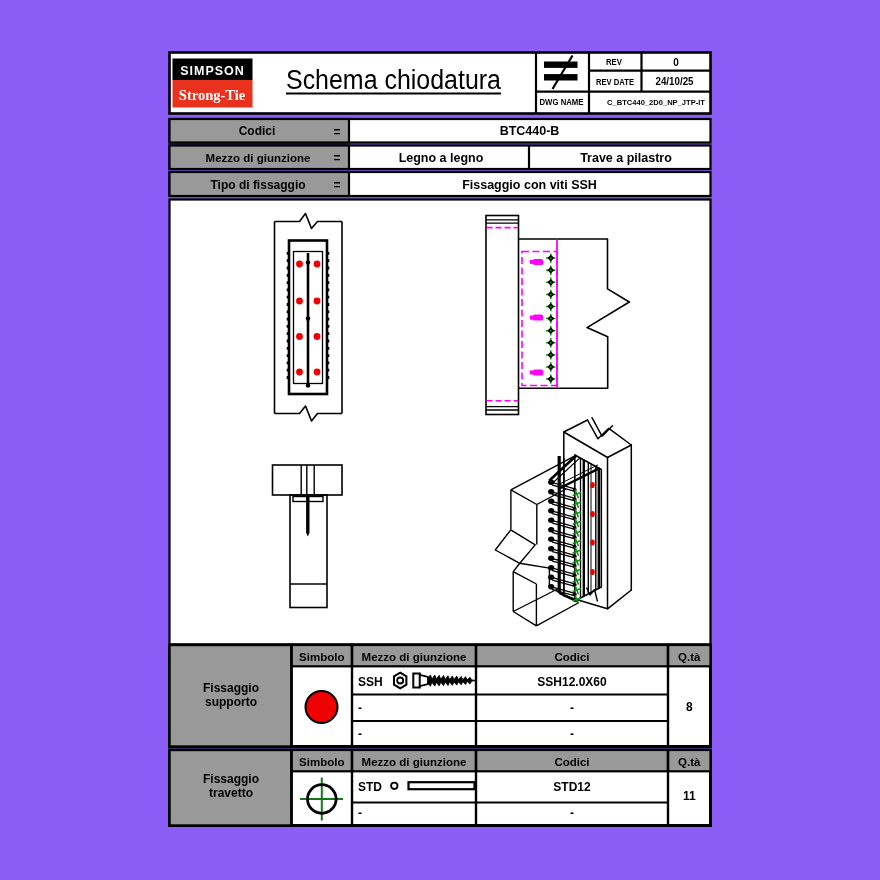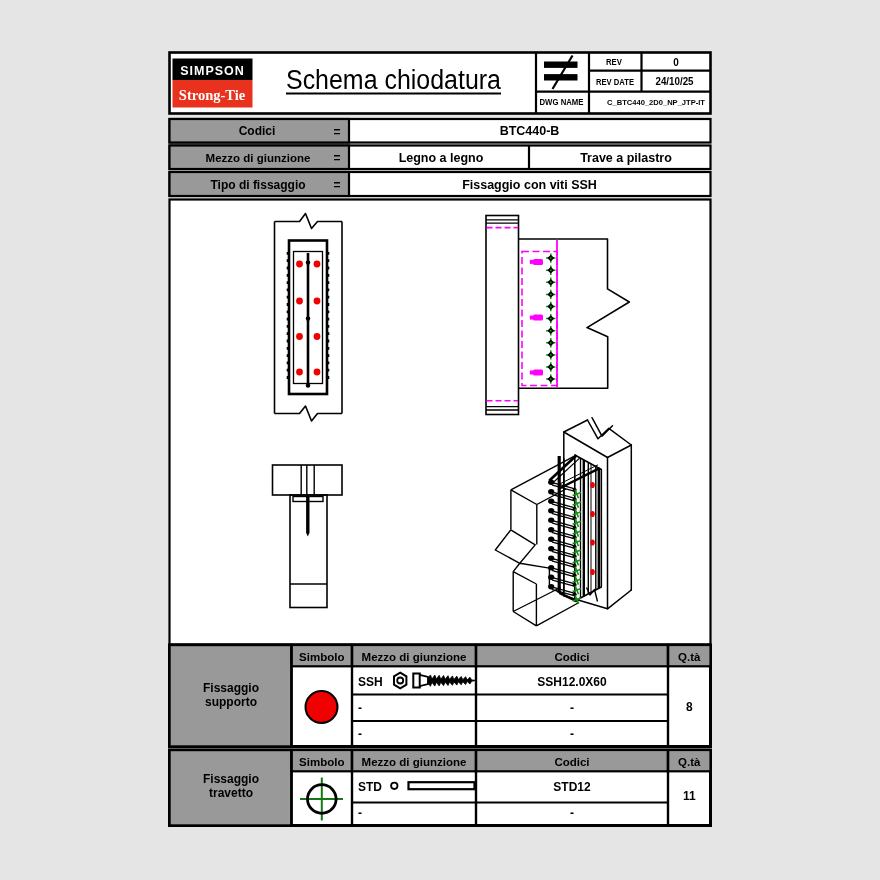--- a/index.html
+++ b/index.html
@@ -1,16 +1,16 @@
 <!DOCTYPE html>
 <html><head>
 <meta charset="utf-8">
 <style>
   html,body{margin:0;padding:0;background:#ffffff;}
-  #page{position:relative;width:880px;height:880px;background:#e5e5e5;font-family:"Liberation Sans",sans-serif;}
+  #page{position:relative;width:880px;height:880px;background:#8b5cf6;font-family:"Liberation Sans",sans-serif;}
   svg text{font-family:"Liberation Sans",sans-serif;fill:#000;}
 </style>
 </head>
 <body>
 <div id="page">
 <svg width="880" height="880" viewBox="0 0 880 880" fill="none">
 
 <rect x="169.5" y="52.5" width="541" height="61" fill="#fff" stroke="#000" stroke-width="2.6"></rect>
 
 <rect x="172.5" y="58.5" width="80" height="21.5" fill="#000"></rect>

